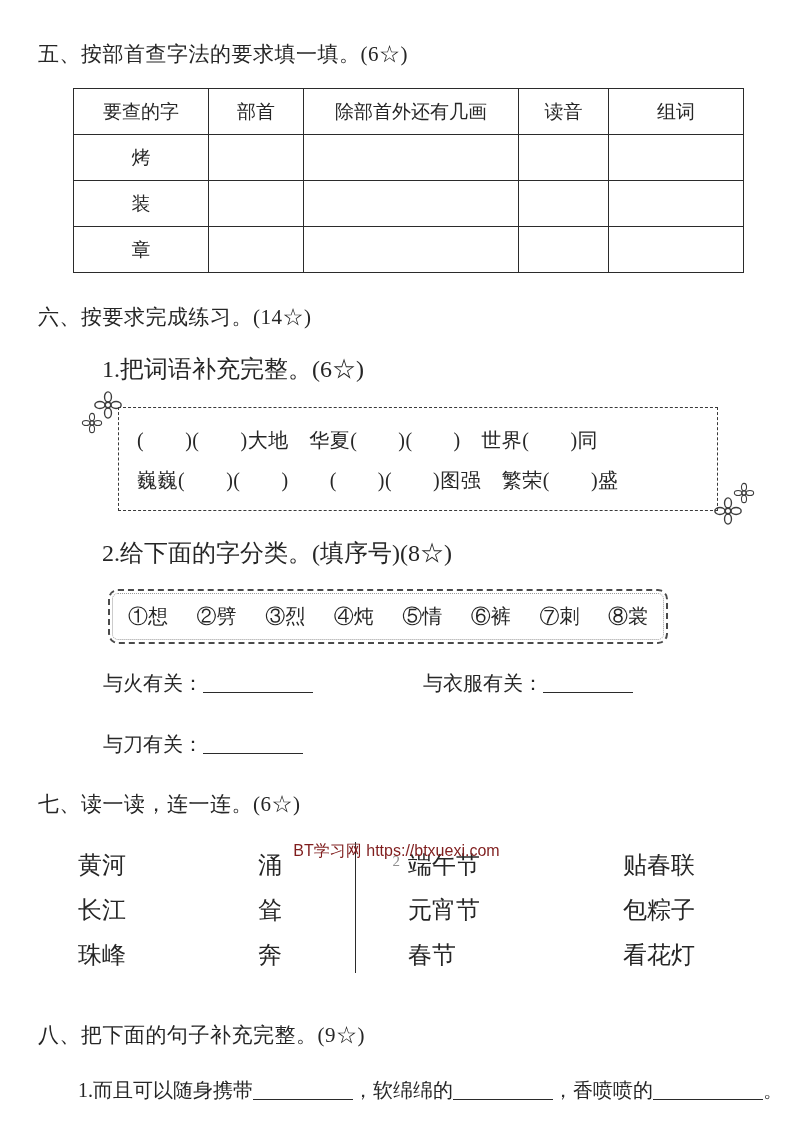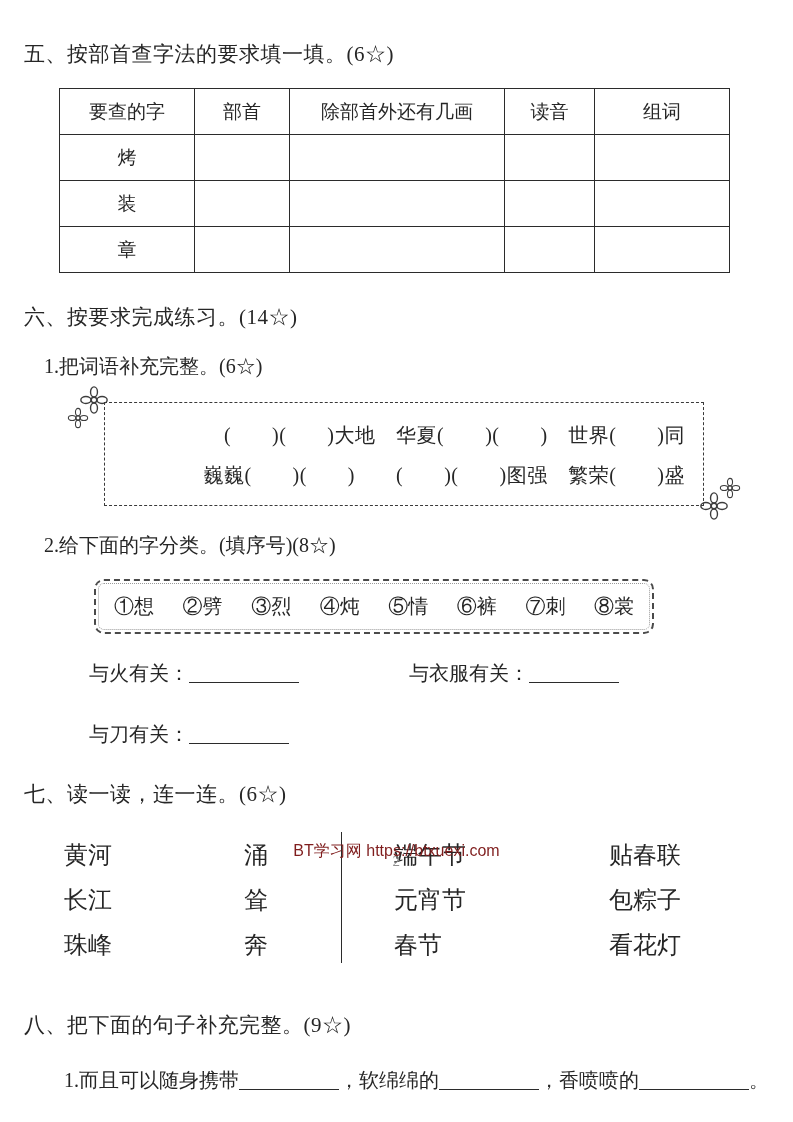--- a/index.html
+++ b/index.html
@@ -5,24 +5,24 @@
   * { margin: 0; padding: 0; box-sizing: border-box; }
   html, body { background: #ffffff; }
   body {
     width: 793px;
     height: 1122px;
     position: relative;
     font-family: "Liberation Serif", "DejaVu Serif", serif;
     color: #262626;
     overflow: hidden;
   }
-  .page { position: relative; width: 793px; height: 884px; padding: 30px 35px 0 24px; }
+  .page { position: relative; width: 793px; height: 884px; padding: 30px 35px 0 38px; }
 
   .sec-title { font-size: 21px; letter-spacing: 0.5px; margin-top: 0; }
-  .sub-title { font-size: 20px; margin-left: 20px; }
+  .sub-title { font-size: 24px; margin-left: 64px; }
 
   
   table.lookup {
     border-collapse: collapse;
     margin: 20px 0 0 35px;
     table-layout: fixed;
   }
   table.lookup td, table.lookup th {
     border: 1.6px solid #2b2b2b;
     font-size: 19px;
@@ -35,21 +35,20 @@
   .col1 { width: 135px; } .col2 { width: 95px; } .col3 { width: 215px; }
   .col4 { width: 90px; }  .col5 { width: 135px; }
 
   .fill-box {
     position: relative;
     margin: 22px 0 0 80px;
     width: 600px;
     border: 1.7px dashed #3a3a3a;
     padding: 12px 18px 10px 18px;
     font-size: 20px;
-    text-align: right;
   }
   .fill-box .fline { line-height: 40px; white-space: nowrap; letter-spacing: 0.5px; }
   .flower { position: absolute; }
   .flower svg { display: block; }
 
   .class-box {
     margin: 20px 0 0 70px;
     width: 560px;
     border: 2px dashed #4a4a4a;
     border-radius: 10px;

